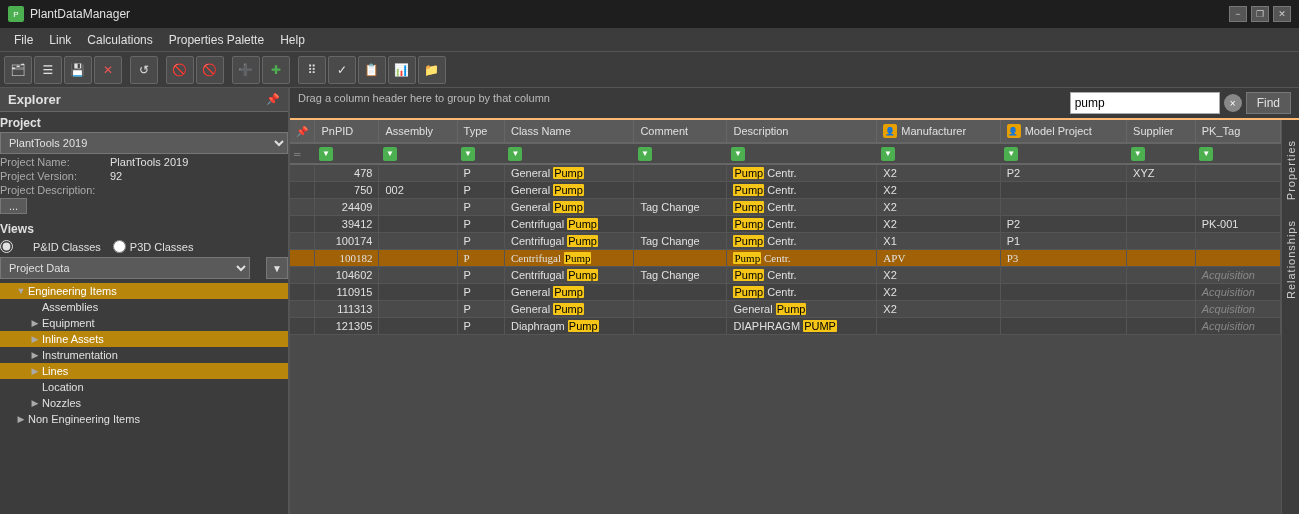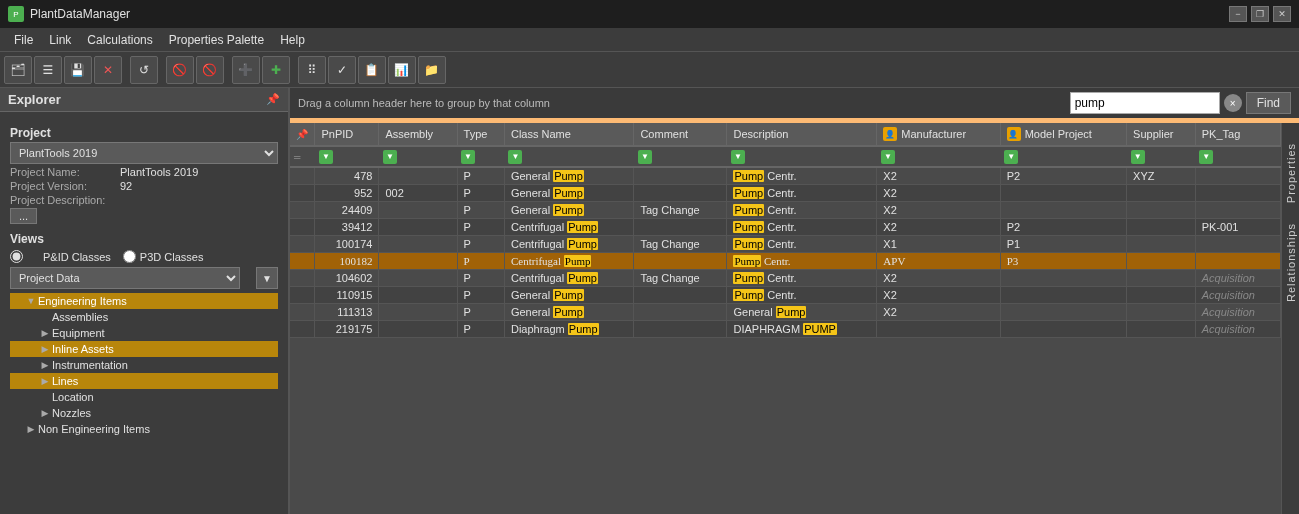--- a/index.html
+++ b/index.html
@@ -83,21 +83,21 @@
     }
     #explorer-header {
       background: #4a4a4a;
       padding: 4px 8px;
       display: flex;
       align-items: center;
       justify-content: space-between;
       border-bottom: 1px solid #666;
     }
     #explorer-header .header-title { font-weight: bold; font-size: 13px; }
-    #explorer-content { padding: 10px; flex: 1; overflow-y: auto; overflow-x: hidden; }
+    #explorer-content { padding: 0; flex: 1; overflow-y: auto; overflow-x: hidden; }
 
     .section-label { font-weight: bold; margin: 4px 0 2px 0; font-size: 12px; }
     .project-select {
       background: #5a5a5a; border: 1px solid #777; color: #e0e0e0;
       width: 100%; padding: 2px 4px; font-size: 11px; height: 22px;
     }
     .prop-row { display: flex; margin: 2px 0; font-size: 11px; }
     .prop-label { color: #aaa; min-width: 110px; }
     .prop-value { color: #e0e0e0; }
 
@@ -152,22 +152,22 @@
       cursor: pointer;
       letter-spacing: 1px;
       transform: rotate(180deg);
     }
 
     
     #search-bar {
       background: #3a3a3a;
       padding: 4px 8px;
       display: flex;
-      align-items: center;
-      border-bottom: 5px solid #fdba74;
+      align-items: flex-start;
+      border-bottom: 2px solid #fdba74;
       font-size: 11px;
       color: #bbb;
       position: relative;
     }
     .search-hint { flex: 1; }
     .search-right { display: flex; align-items: center; gap: 4px; }
     .search-input {
       background: white; color: black; border: 1px solid #aaa;
       padding: 2px 4px; font-size: 12px; width: 150px; height: 22px;
     }
@@ -482,21 +482,21 @@
     <td>General <span class="highlight">Pump</span></td>
     <td></td>
     <td><span class="highlight">Pump</span> Centr.</td>
     <td>X2</td>
     <td>P2</td>
     <td>XYZ</td>
     <td></td>
   </tr>
               <tr style="background: rgb(66, 66, 66);">
     <td style="color:#aaa; text-align:right; width:20px;"></td>
-    <td style="text-align:right;">952</td>
+    <td style="text-align:right;">750</td>
     <td>002</td>
     <td>P</td>
     <td>General <span class="highlight">Pump</span></td>
     <td></td>
     <td><span class="highlight">Pump</span> Centr.</td>
     <td>X2</td>
     <td></td>
     <td></td>
     <td></td>
   </tr>
@@ -586,21 +586,21 @@
     <td>General <span class="highlight">Pump</span></td>
     <td></td>
     <td>General <span class="highlight">Pump</span></td>
     <td>X2</td>
     <td></td>
     <td></td>
     <td class="acq-cell">Acquisition</td>
   </tr>
               <tr style="background: rgb(66, 66, 66);">
     <td style="color:#aaa; text-align:right; width:20px;"></td>
-    <td style="text-align:right;">219175</td>
+    <td style="text-align:right;">121305</td>
     <td></td>
     <td>P</td>
     <td>Diaphragm <span class="highlight">Pump</span></td>
     <td></td>
     <td>DIAPHRAGM <span class="highlight">PUMP</span></td>
     <td></td>
     <td></td>
     <td></td>
     <td class="acq-cell">Acquisition</td>
   </tr>

